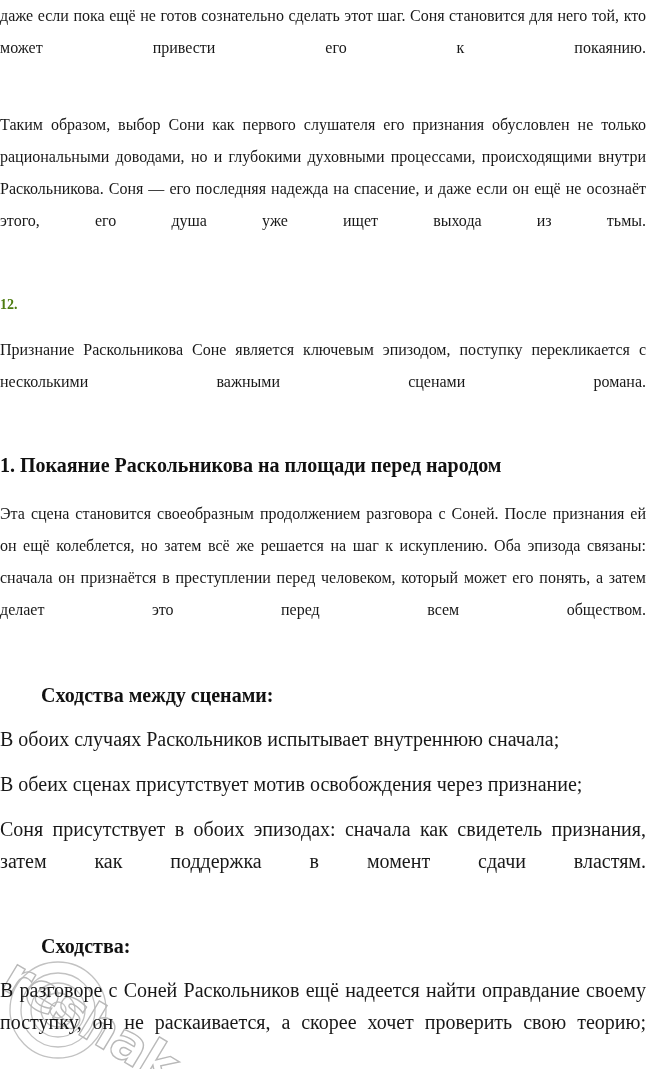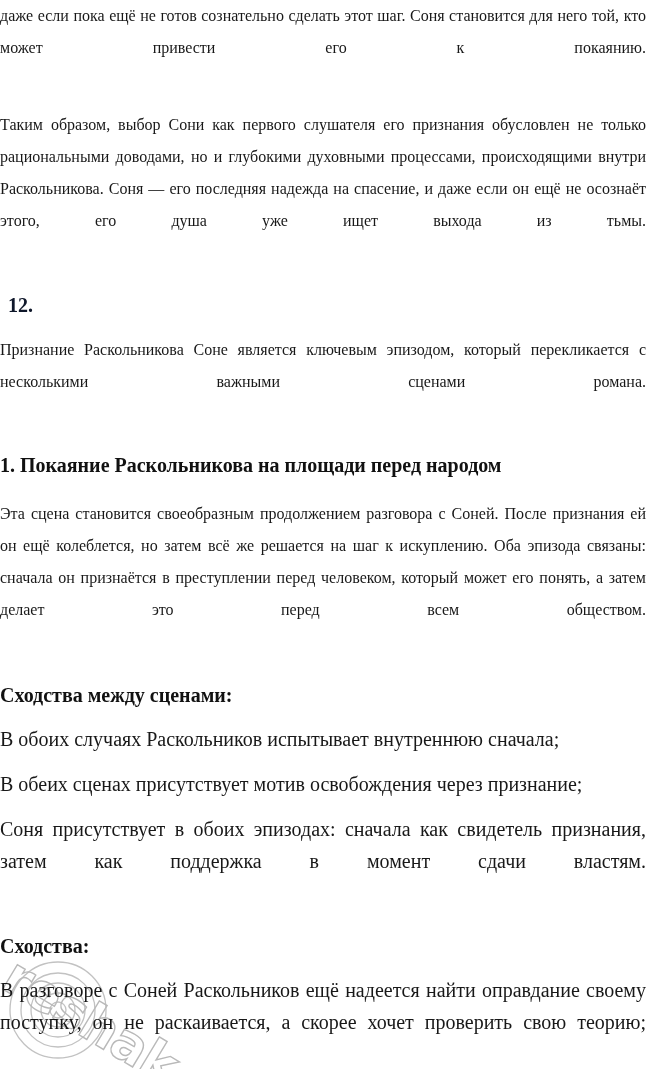--- a/index.html
+++ b/index.html
@@ -44,41 +44,42 @@
     color: #181818;
   }
   
   .para::after {
     content: "";
     display: inline-block;
     width: 100%;
   }
 
   .section-number {
-    margin: 20px 0 13px 8px;
-    font-size: 20px;
+    margin: 20px 0 13px 0;
+    font-size: 14px;
     line-height: 32px;
     font-weight: bold;
-    color: #0f172a;
+    color: #4d7c0f;
   }
 
   .sub-heading {
     margin: 20px 0 18px 0;
     font-size: 20px;
     line-height: 30px;
     font-weight: bold;
     color: #111111;
   }
 
   .list-heading {
     margin: 22px 0 13px 0;
     font-size: 20px;
     line-height: 30px;
     font-weight: bold;
     color: #111111;
+    padding-left: 41px;
   }
 
   .item {
     margin: 0 0 13px 0;
     font-size: 20px;
     line-height: 32px;
     text-align: justify;
     color: #181818;
   }
   .item::after {
@@ -149,21 +150,21 @@
   </div>
 
   <div class="doc-flow">
 
     <p class="para">даже если пока ещё не готов сознательно сделать этот шаг. Соня становится для него той, кто может привести его к покаянию.</p>
 
     <p class="para">Таким образом, выбор Сони как первого слушателя его признания обусловлен не только рациональными доводами, но и глубокими духовными процессами, происходящими внутри Раскольникова. Соня — его последняя надежда на спасение, и даже если он ещё не осознаёт этого, его душа уже ищет выхода из тьмы.</p>
 
     <p class="section-number">12.</p>
 
-    <p class="para">Признание Раскольникова Соне является ключевым эпизодом, который перекликается с несколькими важными сценами романа.</p>
+    <p class="para">Признание Раскольникова Соне является ключевым эпизодом, поступку перекликается с несколькими важными сценами романа.</p>
 
     <p class="sub-heading">1. Покаяние Раскольникова на площади перед народом</p>
 
     <p class="para">Эта сцена становится своеобразным продолжением разговора с Соней. После признания ей он ещё колеблется, но затем всё же решается на шаг к искуплению. Оба эпизода связаны: сначала он признаётся в преступлении перед человеком, который может его понять, а затем делает это перед всем обществом.</p>
 
     <p class="list-heading">Сходства между сценами:</p>
 
     <p class="item nostretch">В обоих случаях Раскольников испытывает внутреннюю сначала;</p>
 
     <p class="item nostretch">В обеих сценах присутствует мотив освобождения через признание;</p>

